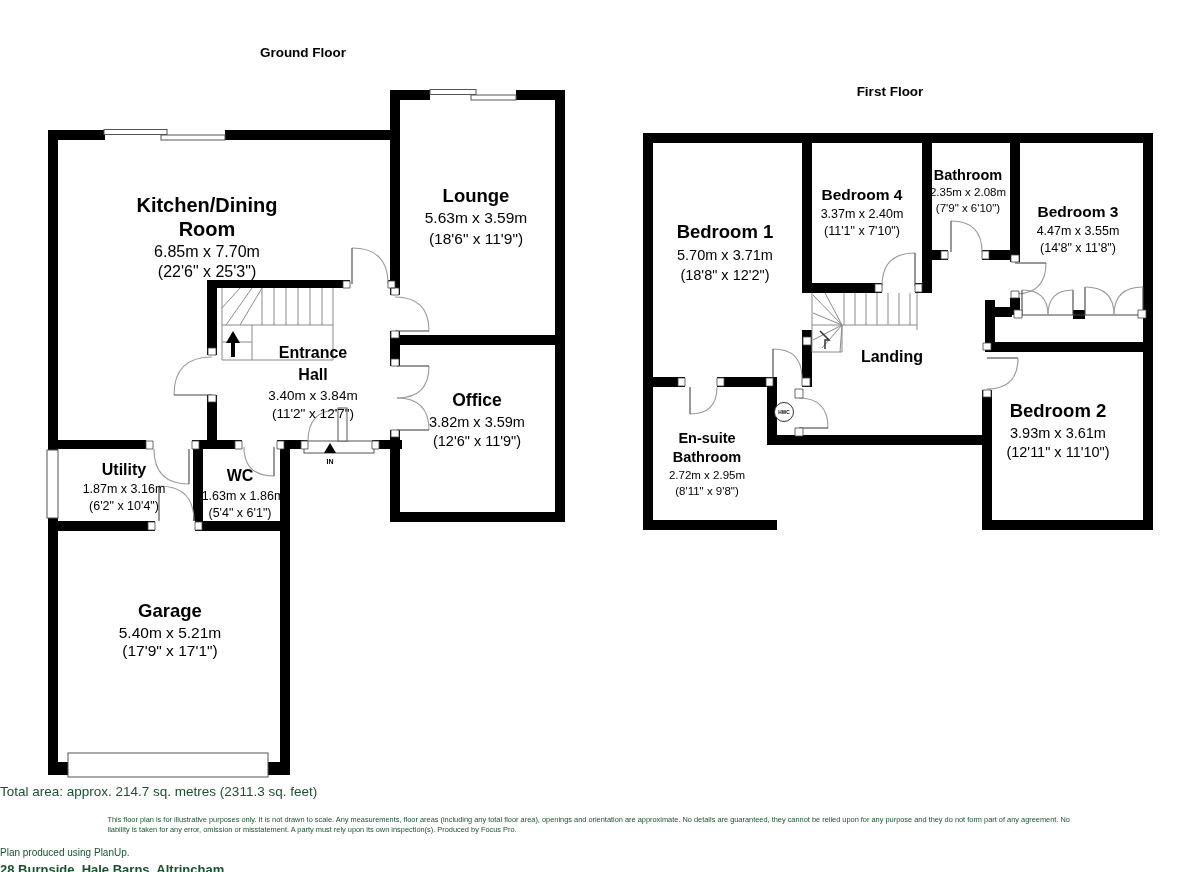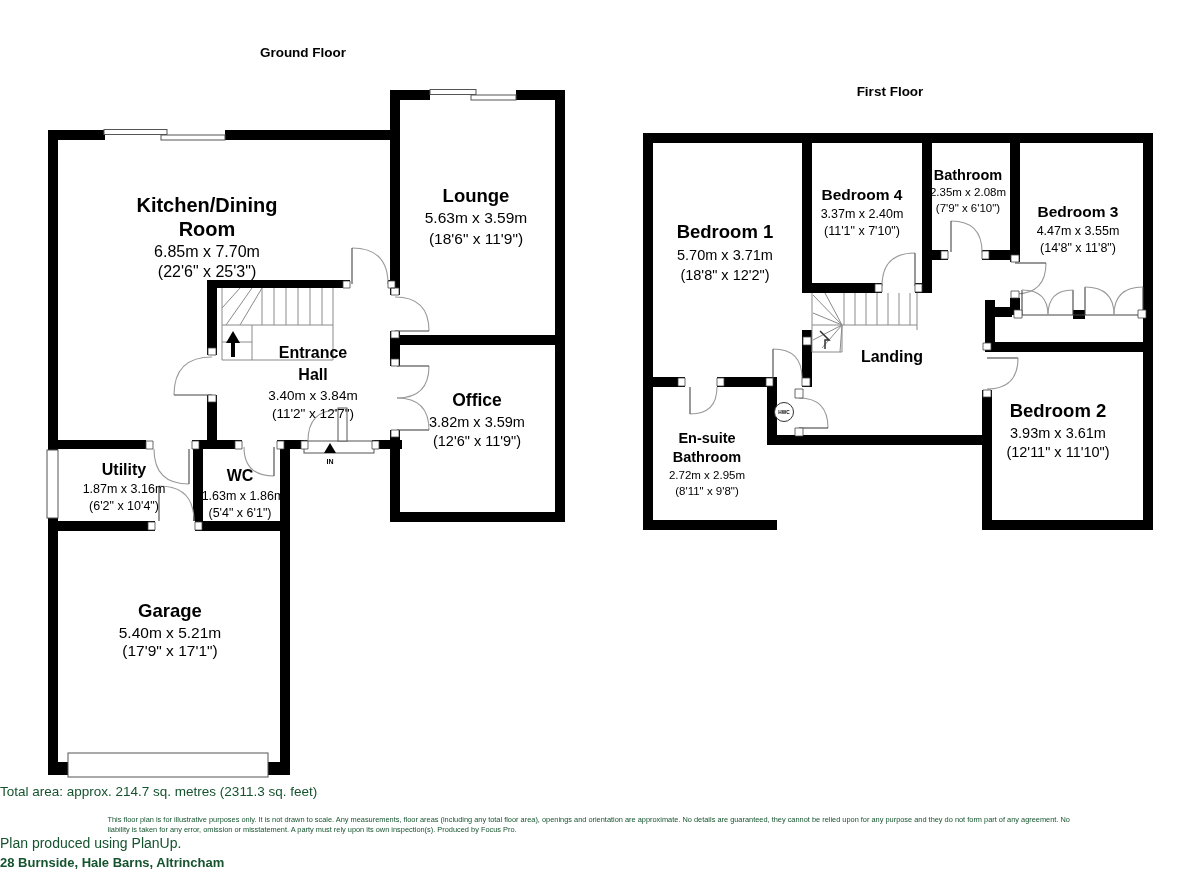--- a/index.html
+++ b/index.html
@@ -12,21 +12,21 @@
   .s11{font-size:11.5px}.s7{font-size:7px}.s5{font-size:4.8px}
   .wall{fill:#000;stroke:none;}
   .jamb{fill:#fff;stroke:#444;stroke-width:0.8;}
   .win{fill:#fff;stroke:#555;stroke-width:1;}
   .arc{fill:none;stroke:#9a9a9a;stroke-width:1.1;}
   .leaf{fill:none;stroke:#444;stroke-width:1.1;}
   .tread{fill:none;stroke:#8a8a8a;stroke-width:1;}
   .footer{position:absolute;left:0;top:784px;width:1200px;text-align:left;color:#14532d;}
   .total{font-size:13.5px;}
   .disclaimer{width:985px;margin:16px auto 0;font-size:7.4px;line-height:1.35;}
-  .planup{font-size:14px;margin-top:0;}
+  .planup{font-size:10px;margin-top:12px;}
   .address{font-size:13px;font-weight:bold;margin-top:4px;}
 </style>
 </head>
 <body>
 
 <div class="canvas">
 <svg width="1200" height="872" viewBox="0 0 1200 872">
 
   <g>
     <path class="wall" d="

